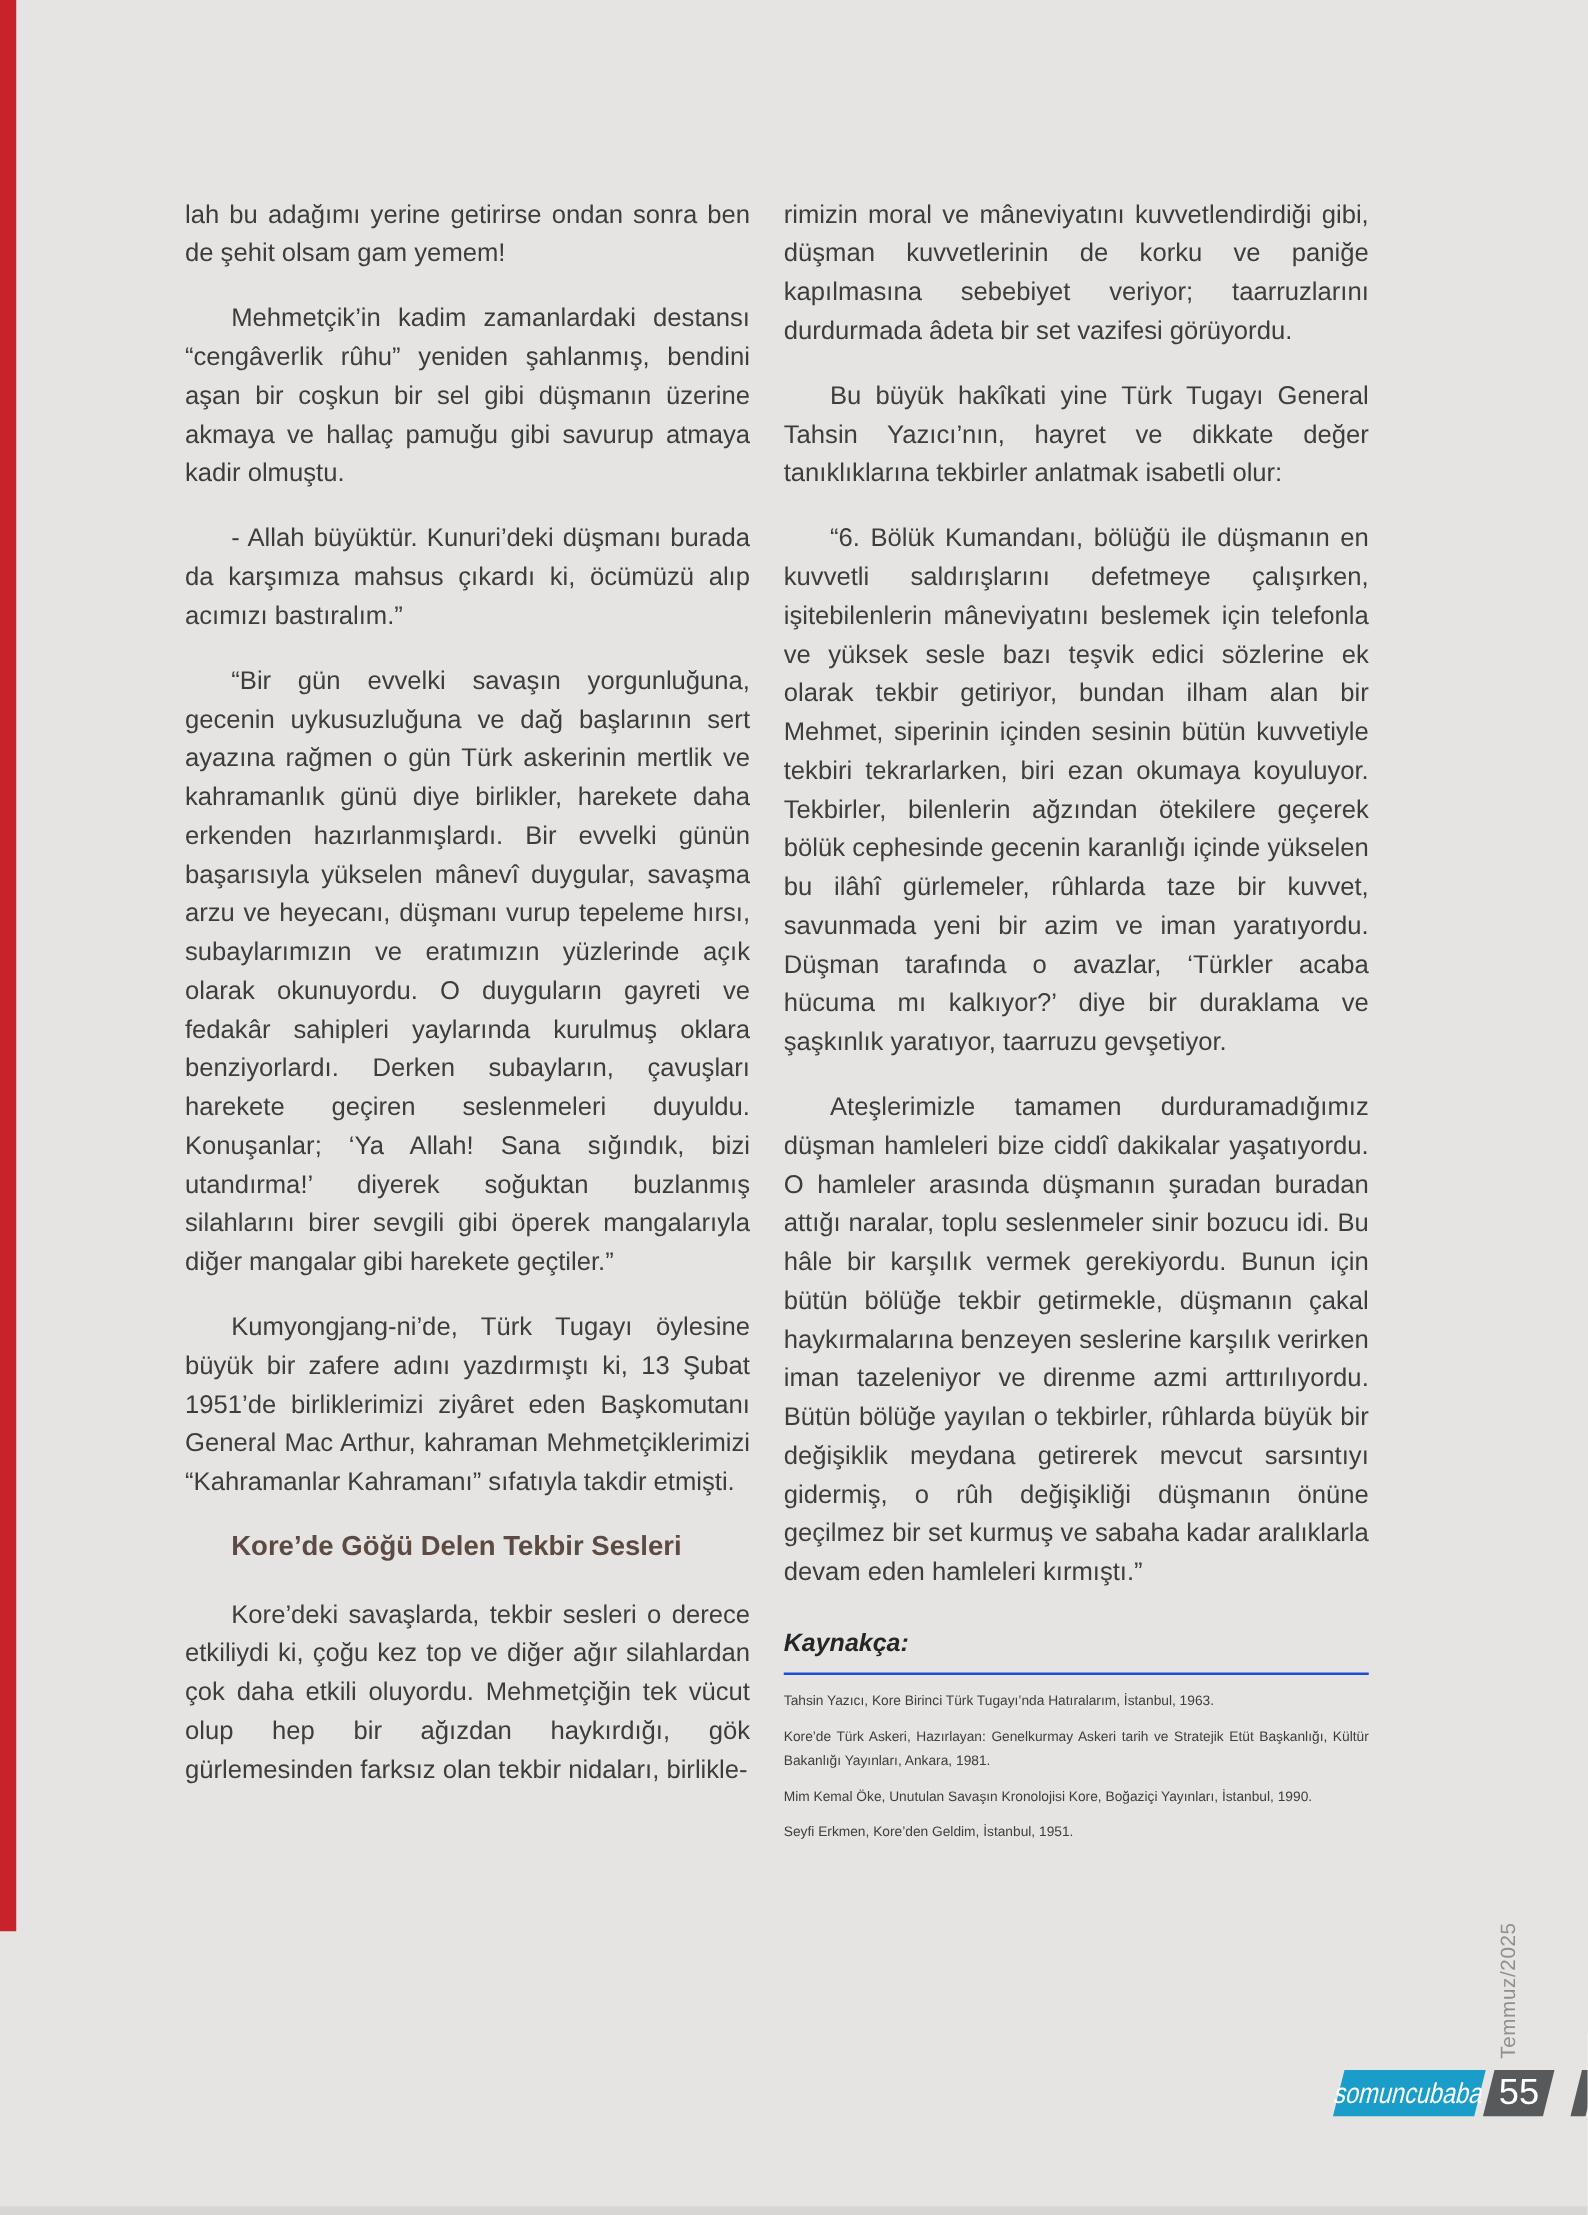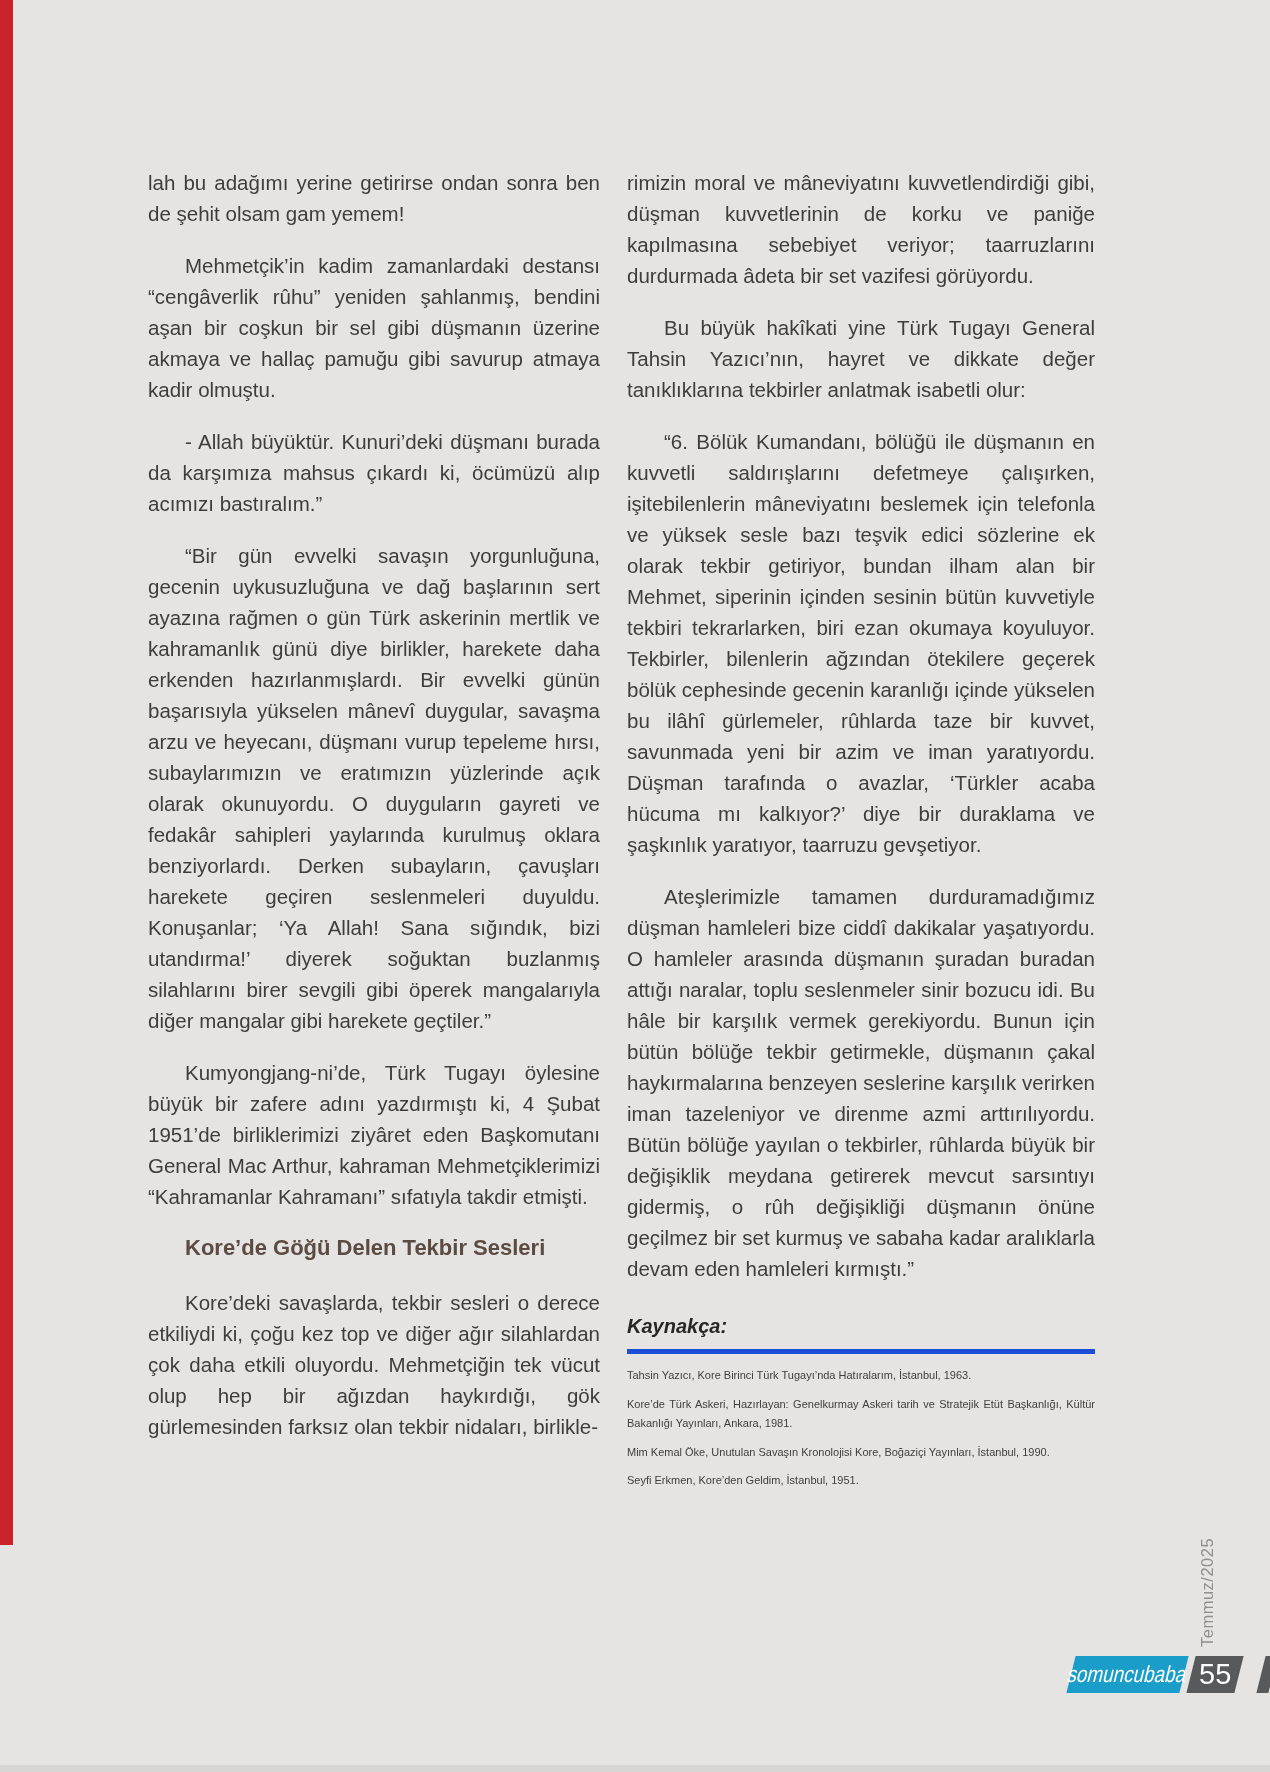--- a/index.html
+++ b/index.html
@@ -14,38 +14,38 @@
   }
   .red-bar{
     position:absolute;left:0;top:0;width:13px;height:1545px;
     background:#c8232b;
   }
   .bottom-edge{
     position:absolute;left:0;bottom:0;width:100%;height:7px;
     background:#d7d6d5;
   }
   .col{
-    position:absolute;top:167px;
+    position:absolute;top:156px;
     color:#3d3d3d;
     font-size:20.5px;line-height:31px;
     text-align:justify;
   }
   .col-left{left:148px;width:452px;}
   .col-right{left:627px;width:468px;}
   .body-p{margin:0 0 21px 0;text-indent:37px;}
   .body-p.no-indent{text-indent:0;}
   .section-heading{
     margin:15px 0 24px 0;
     font-size:22px;line-height:30px;font-weight:bold;
     color:#5c4b42;text-indent:37px;text-align:left;
   }
   .kaynakca{margin-top:27px;}
   .kaynakca-title{
     font-size:20px;font-weight:bold;font-style:italic;color:#262626;
-    padding-bottom:7px;border-bottom:5px solid #1d4ed8;
+    padding-bottom:7px;border-bottom:2px solid #1d4ed8;
     margin-bottom:12px;text-align:left;
   }
   .kaynakca-entry{
     font-size:11px;line-height:19.5px;color:#3e3e3e;
     margin-bottom:9px;text-align:justify;
   }
   .issue-vertical{
     position:absolute;left:1198px;top:1535px;height:112px;width:24px;
     writing-mode:vertical-rl;transform:rotate(180deg);
     font-size:16.5px;color:#8f8f8f;letter-spacing:0.5px;
@@ -79,21 +79,21 @@
 
 <div class="page">
 
   <div class="red-bar"></div>
 
   <div class="col col-left">
     <p class="body-p no-indent">lah bu adağımı yerine getirirse ondan sonra ben de şehit olsam gam yemem!</p>
     <p class="body-p">Mehmetçik’in kadim zamanlardaki destansı “cengâverlik rûhu” yeniden şahlanmış, bendini aşan bir coşkun bir sel gibi düşmanın üzerine akmaya ve hallaç pamuğu gibi savurup atmaya kadir olmuştu.</p>
     <p class="body-p">- Allah büyüktür. Kunuri’deki düşmanı burada da karşımıza mahsus çıkardı ki, öcümüzü alıp acımızı bastıralım.”</p>
     <p class="body-p">“Bir gün evvelki savaşın yorgunluğuna, gecenin uykusuzluğuna ve dağ başlarının sert ayazına rağmen o gün Türk askerinin mertlik ve kahramanlık günü diye birlikler, harekete daha erkenden hazırlanmışlardı. Bir evvelki günün başarısıyla yükselen mânevî duygular, savaşma arzu ve heyecanı, düşmanı vurup tepeleme hırsı, subaylarımızın ve eratımızın yüzlerinde açık olarak okunuyordu. O duyguların gayreti ve fedakâr sahipleri yaylarında kurulmuş oklara benziyorlardı. Derken subayların, çavuşları harekete geçiren seslenmeleri duyuldu. Konuşanlar; ‘Ya Allah! Sana sığındık, bizi utandırma!’ diyerek soğuktan buzlanmış silahlarını birer sevgili gibi öperek mangalarıyla diğer mangalar gibi harekete geçtiler.”</p>
-    <p class="body-p">Kumyongjang-ni’de, Türk Tugayı öylesine büyük bir zafere adını yazdırmıştı ki, 4 Şubat 1951’de birliklerimizi ziyâret eden Başkomutanı General Mac Arthur, kahraman Mehmetçiklerimizi “Kahramanlar Kahramanı” sıfatıyla takdir etmişti.</p>
+    <p class="body-p">Kumyongjang-ni’de, Türk Tugayı öylesine büyük bir zafere adını yazdırmıştı ki, 13 Şubat 1951’de birliklerimizi ziyâret eden Başkomutanı General Mac Arthur, kahraman Mehmetçiklerimizi “Kahramanlar Kahramanı” sıfatıyla takdir etmişti.</p>
     <h2 class="section-heading">Kore’de Göğü Delen Tekbir Sesleri</h2>
     <p class="body-p">Kore’deki savaşlarda, tekbir sesleri o derece etkiliydi ki, çoğu kez top ve diğer ağır silahlardan çok daha etkili oluyordu. Mehmetçiğin tek vücut olup hep bir ağızdan haykırdığı, gök gürlemesinden farksız olan tekbir nidaları, birlikle-</p>
   </div>
 
   <div class="col col-right">
     <p class="body-p no-indent">rimizin moral ve mâneviyatını kuvvetlendirdiği gibi, düşman kuvvetlerinin de korku ve paniğe kapılmasına sebebiyet veriyor; taarruzlarını durdurmada âdeta bir set vazifesi görüyordu.</p>
     <p class="body-p">Bu büyük hakîkati yine Türk Tugayı General Tahsin Yazıcı’nın, hayret ve dikkate değer tanıklıklarına tekbirler anlatmak isabetli olur:</p>
     <p class="body-p">“6. Bölük Kumandanı, bölüğü ile düşmanın en kuvvetli saldırışlarını defetmeye çalışırken, işitebilenlerin mâneviyatını beslemek için telefonla ve yüksek sesle bazı teşvik edici sözlerine ek olarak tekbir getiriyor, bundan ilham alan bir Mehmet, siperinin içinden sesinin bütün kuvvetiyle tekbiri tekrarlarken, biri ezan okumaya koyuluyor. Tekbirler, bilenlerin ağzından ötekilere geçerek bölük cephesinde gecenin karanlığı içinde yükselen bu ilâhî gürlemeler, rûhlarda taze bir kuvvet, savunmada yeni bir azim ve iman yaratıyordu. Düşman tarafında o avazlar, ‘Türkler acaba hücuma mı kalkıyor?’ diye bir duraklama ve şaşkınlık yaratıyor, taarruzu gevşetiyor.</p>
     <p class="body-p">Ateşlerimizle tamamen durduramadığımız düşman hamleleri bize ciddî dakikalar yaşatıyordu. O hamleler arasında düşmanın şuradan buradan attığı naralar, toplu seslenmeler sinir bozucu idi. Bu hâle bir karşılık vermek gerekiyordu. Bunun için bütün bölüğe tekbir getirmekle, düşmanın çakal haykırmalarına benzeyen seslerine karşılık verirken iman tazeleniyor ve direnme azmi arttırılıyordu. Bütün bölüğe yayılan o tekbirler, rûhlarda büyük bir değişiklik meydana getirerek mevcut sarsıntıyı gidermiş, o rûh değişikliği düşmanın önüne geçilmez bir set kurmuş ve sabaha kadar aralıklarla devam eden hamleleri kırmıştı.”</p>
 

